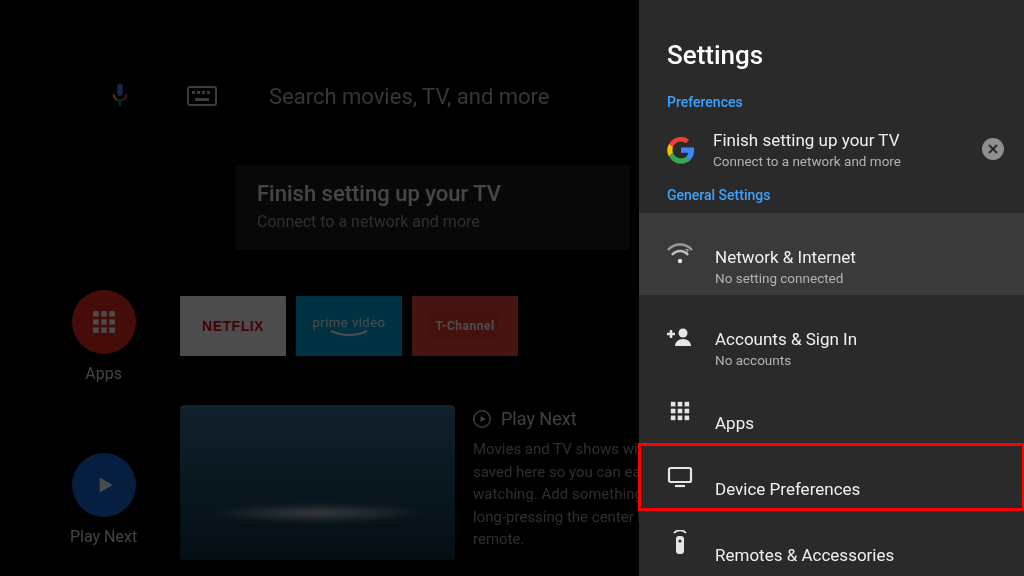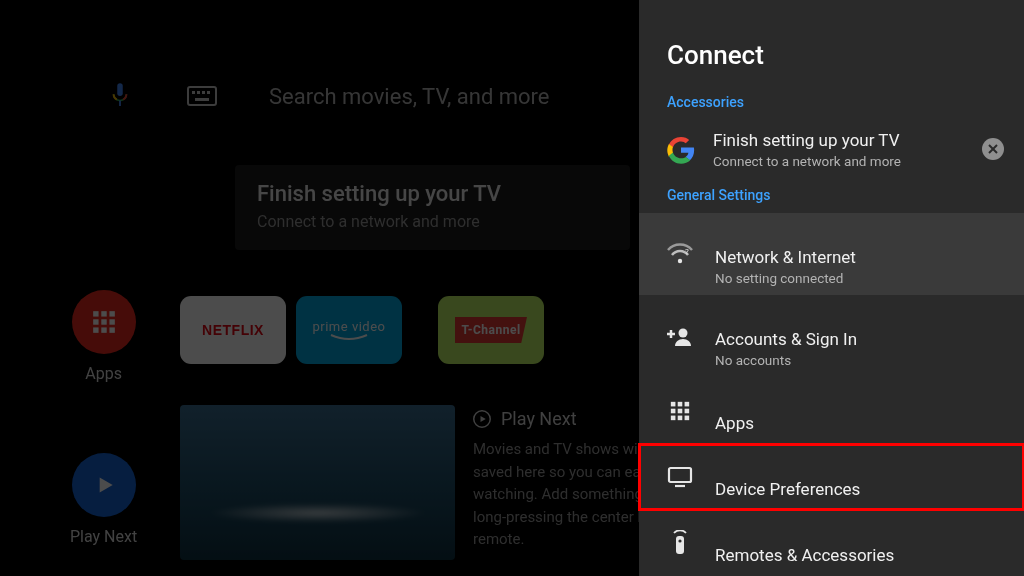--- a/index.html
+++ b/index.html
@@ -20,24 +20,24 @@
   .setup-card .t2 { font-size: 16px; color: #9a9a9a; margin-top: 6px; }
 
   .leftcol { position: absolute; left: 70px; top: 290px; display: flex; flex-direction: column; align-items: center; gap: 70px; }
   .round { width: 64px; height: 64px; border-radius: 50%; display: flex; align-items: center; justify-content: center; }
   .round.red { background: #ea2b1f; }
   .round.blue { background: #1565d8; }
   .round-label { font-size: 16px; color: #dedede; margin-top: 10px; text-align: center; }
   .leftitem { display: flex; flex-direction: column; align-items: center; }
 
   .apps-row { position: absolute; top: 296px; left: 180px; display: flex; gap: 10px; }
-  .tile { width: 106px; height: 68px; border-radius: 11px; display: flex; align-items: center; justify-content: center; font-weight: 700; font-size: 14px; letter-spacing: 0.5px; }
+  .tile { width: 106px; height: 60px; border-radius: 1px; display: flex; align-items: center; justify-content: center; font-weight: 700; font-size: 14px; letter-spacing: 0.5px; }
   .tile.netflix { background: #fff; color: #e50914; font-family: Arial Black, Arial; }
   .tile.prime { background: #00A8E1; color: #fff; font-weight: 400; font-size: 13px; flex-direction: column; line-height: 1; }
-  .tile.tch { background: #bef264; margin-left: 26px; }
+  .tile.tch { background: #ef4444; }
   .tile.tv { background: #c40f2e; color: #fff; }
   .tch-shape { width: 72px; height: 26px; background: #e53935; color: #fff; font-size: 12px; display: flex; align-items: center; justify-content: center; clip-path: polygon(0 0, 100% 0, 92% 100%, 0 100%); }
 
   .playnext-row { position: absolute; top: 405px; left: 180px; display: flex; gap: 18px; }
   .pn-thumb { width: 275px; height: 155px; border-radius: 4px; background: linear-gradient(180deg, #3a6d8f 0%, #1e4d66 55%, #0f3242 100%); position: relative; overflow: hidden; }
   .pn-thumb::after { content:""; position:absolute; left:10%; right:10%; bottom:24%; height:20px; background: radial-gradient(ellipse at center, rgba(255,255,255,0.7) 0%, rgba(255,255,255,0) 70%); filter: blur(2px);}
   .pn-text { max-width: 300px; color: #9a9a9a; font-size: 15px; line-height: 1.5; }
   .pn-head { display: flex; align-items: center; gap: 10px; color: #d5d5d5; font-size: 18px; margin-bottom: 6px; }
 
   
@@ -147,23 +147,23 @@
           <span>Play Next</span>
         </div>
         <div>Movies and TV shows will automatically be saved here so you can easily resume watching. Add something to Play Next by long-pressing the center button on the remote.</div>
       </div>
     </div>
 
   </div>
   <div class="dim"></div>
 
   <div class="panel">
-    <div class="panel-header">Connect</div>
-
-    <div class="section-label">Accessories</div>
+    <div class="panel-header">Settings</div>
+
+    <div class="section-label">Preferences</div>
 
     <div class="suggest">
       <span class="g-logo">
         <svg viewBox="0 0 48 48" width="28" height="28">
           <path fill="#EA4335" d="M24 9.5c3.9 0 6.6 1.7 8.1 3.1l5.9-5.9C34.7 3.4 29.9 1.5 24 1.5 14.8 1.5 6.9 6.8 3.3 14.5l6.9 5.4C12 13.6 17.5 9.5 24 9.5z"></path>
           <path fill="#4285F4" d="M46.5 24.5c0-1.6-.1-3.2-.4-4.7H24v9h12.7c-.5 3-2.2 5.5-4.7 7.2l7.3 5.7C43.7 37.6 46.5 31.6 46.5 24.5z"></path>
           <path fill="#FBBC05" d="M10.2 28.1c-.5-1.4-.8-2.9-.8-4.6s.3-3.2.8-4.6l-6.9-5.4C1.6 17 0.5 20.6 0.5 24.5s1.1 7.5 2.8 11l6.9-5.4z"></path>
           <path fill="#34A853" d="M24 47.5c6.5 0 11.9-2.1 15.8-5.8l-7.3-5.7c-2 1.4-4.7 2.3-8.5 2.3-6.5 0-12-4.1-13.8-9.9l-6.9 5.4C6.9 42.2 14.8 47.5 24 47.5z"></path>
         </svg>
       </span>

